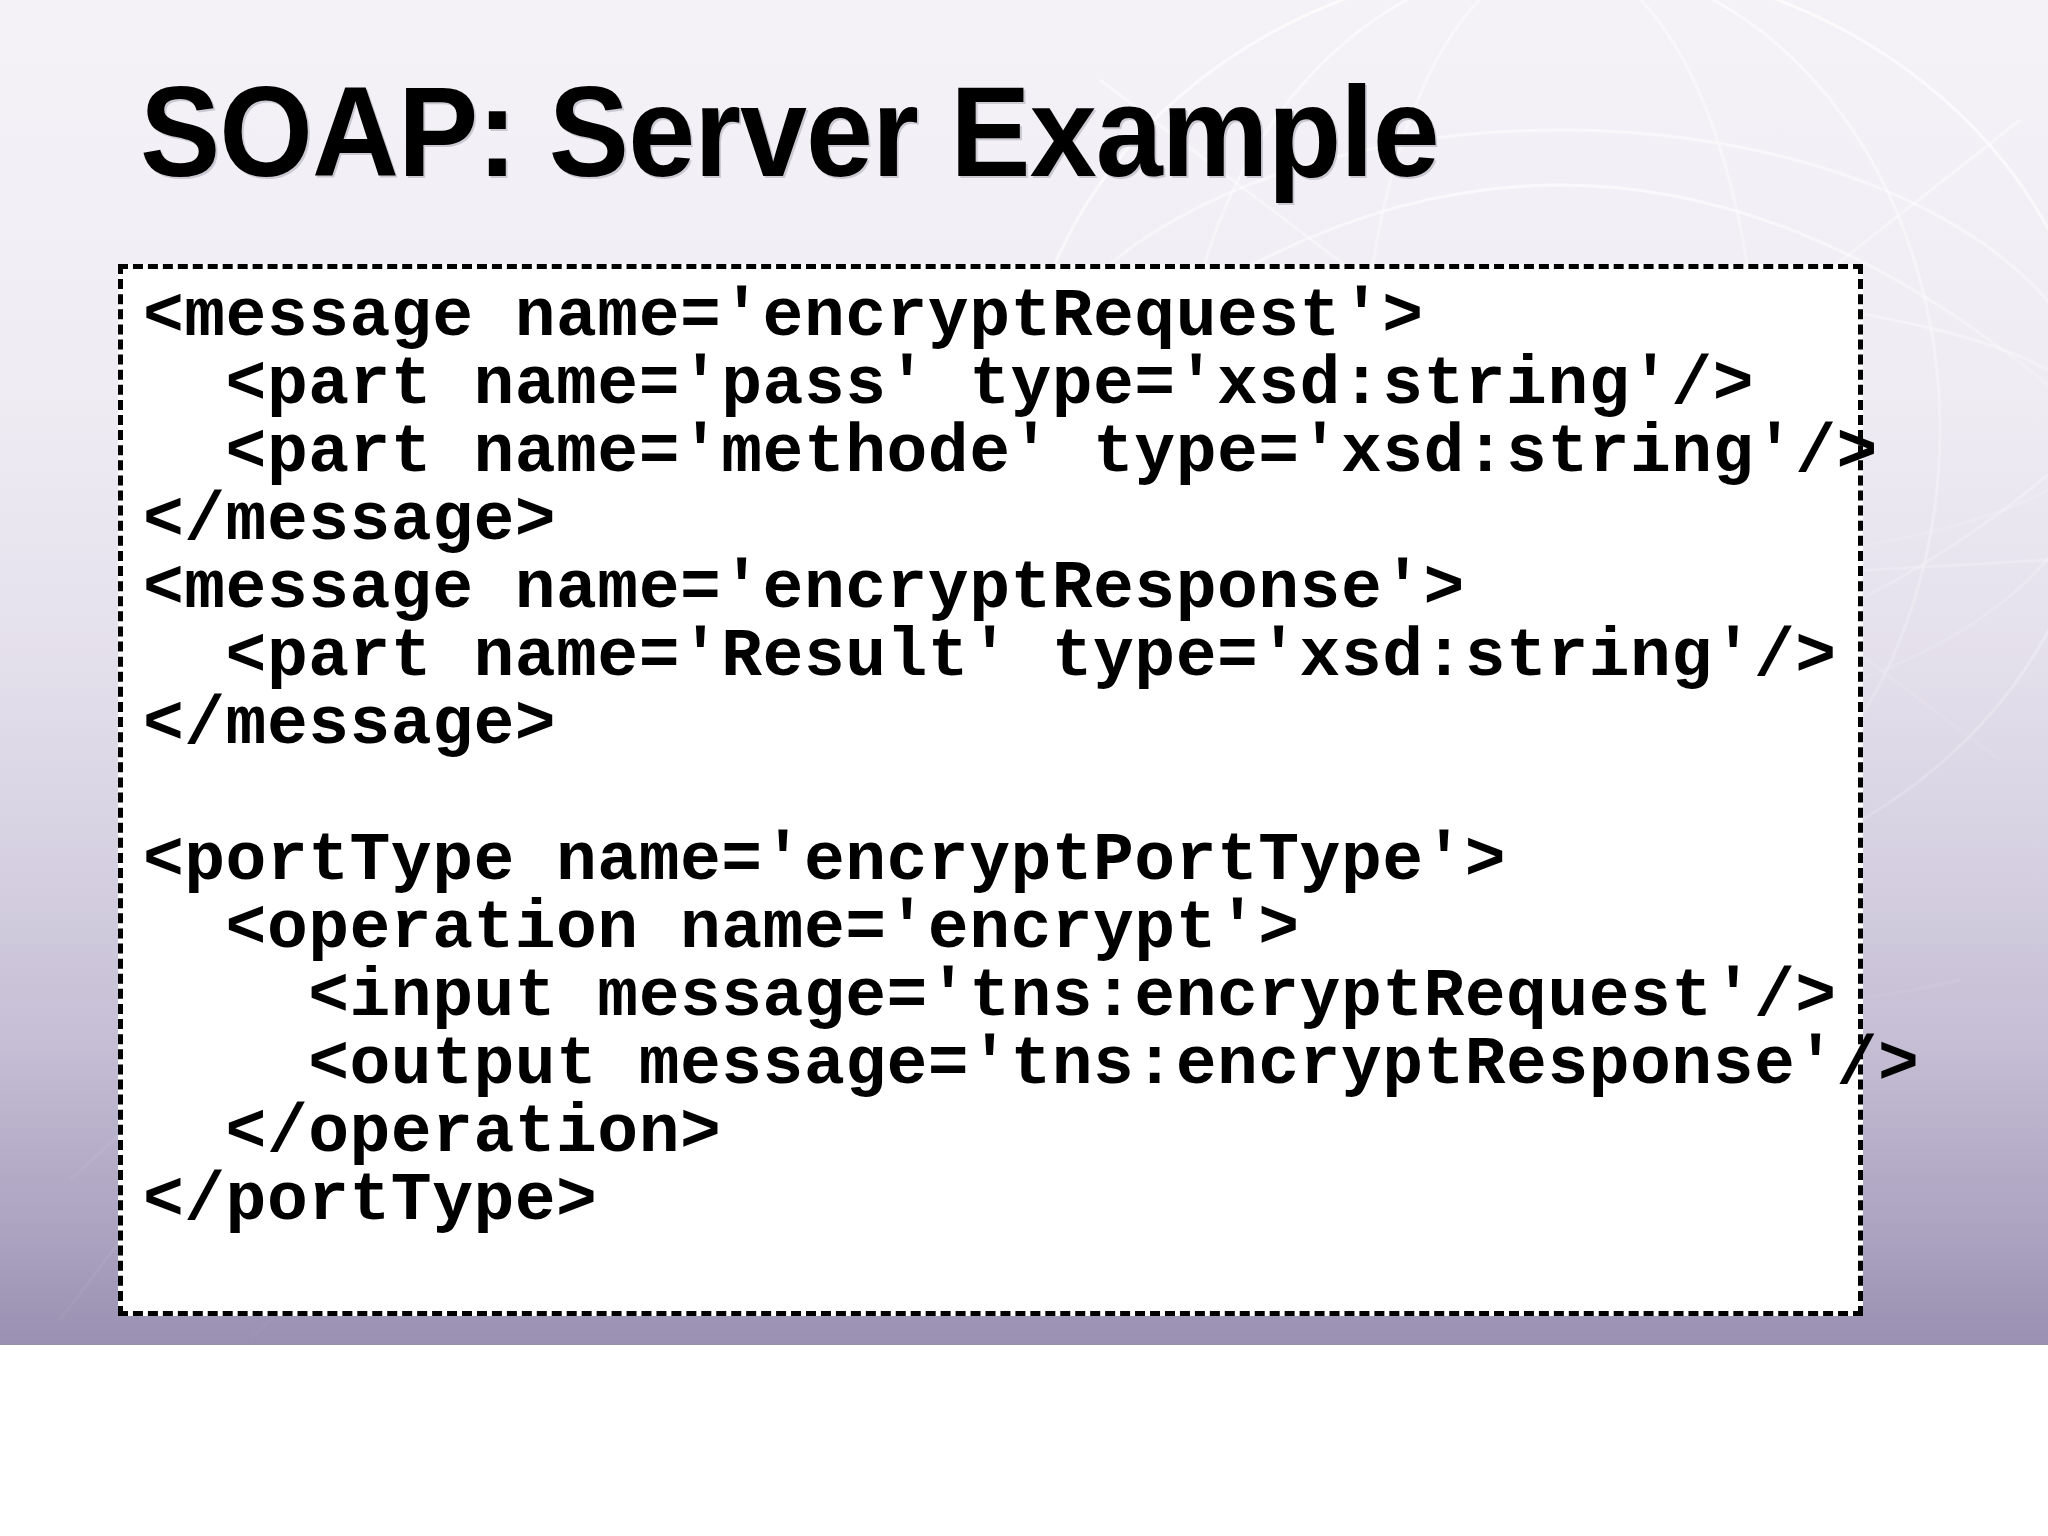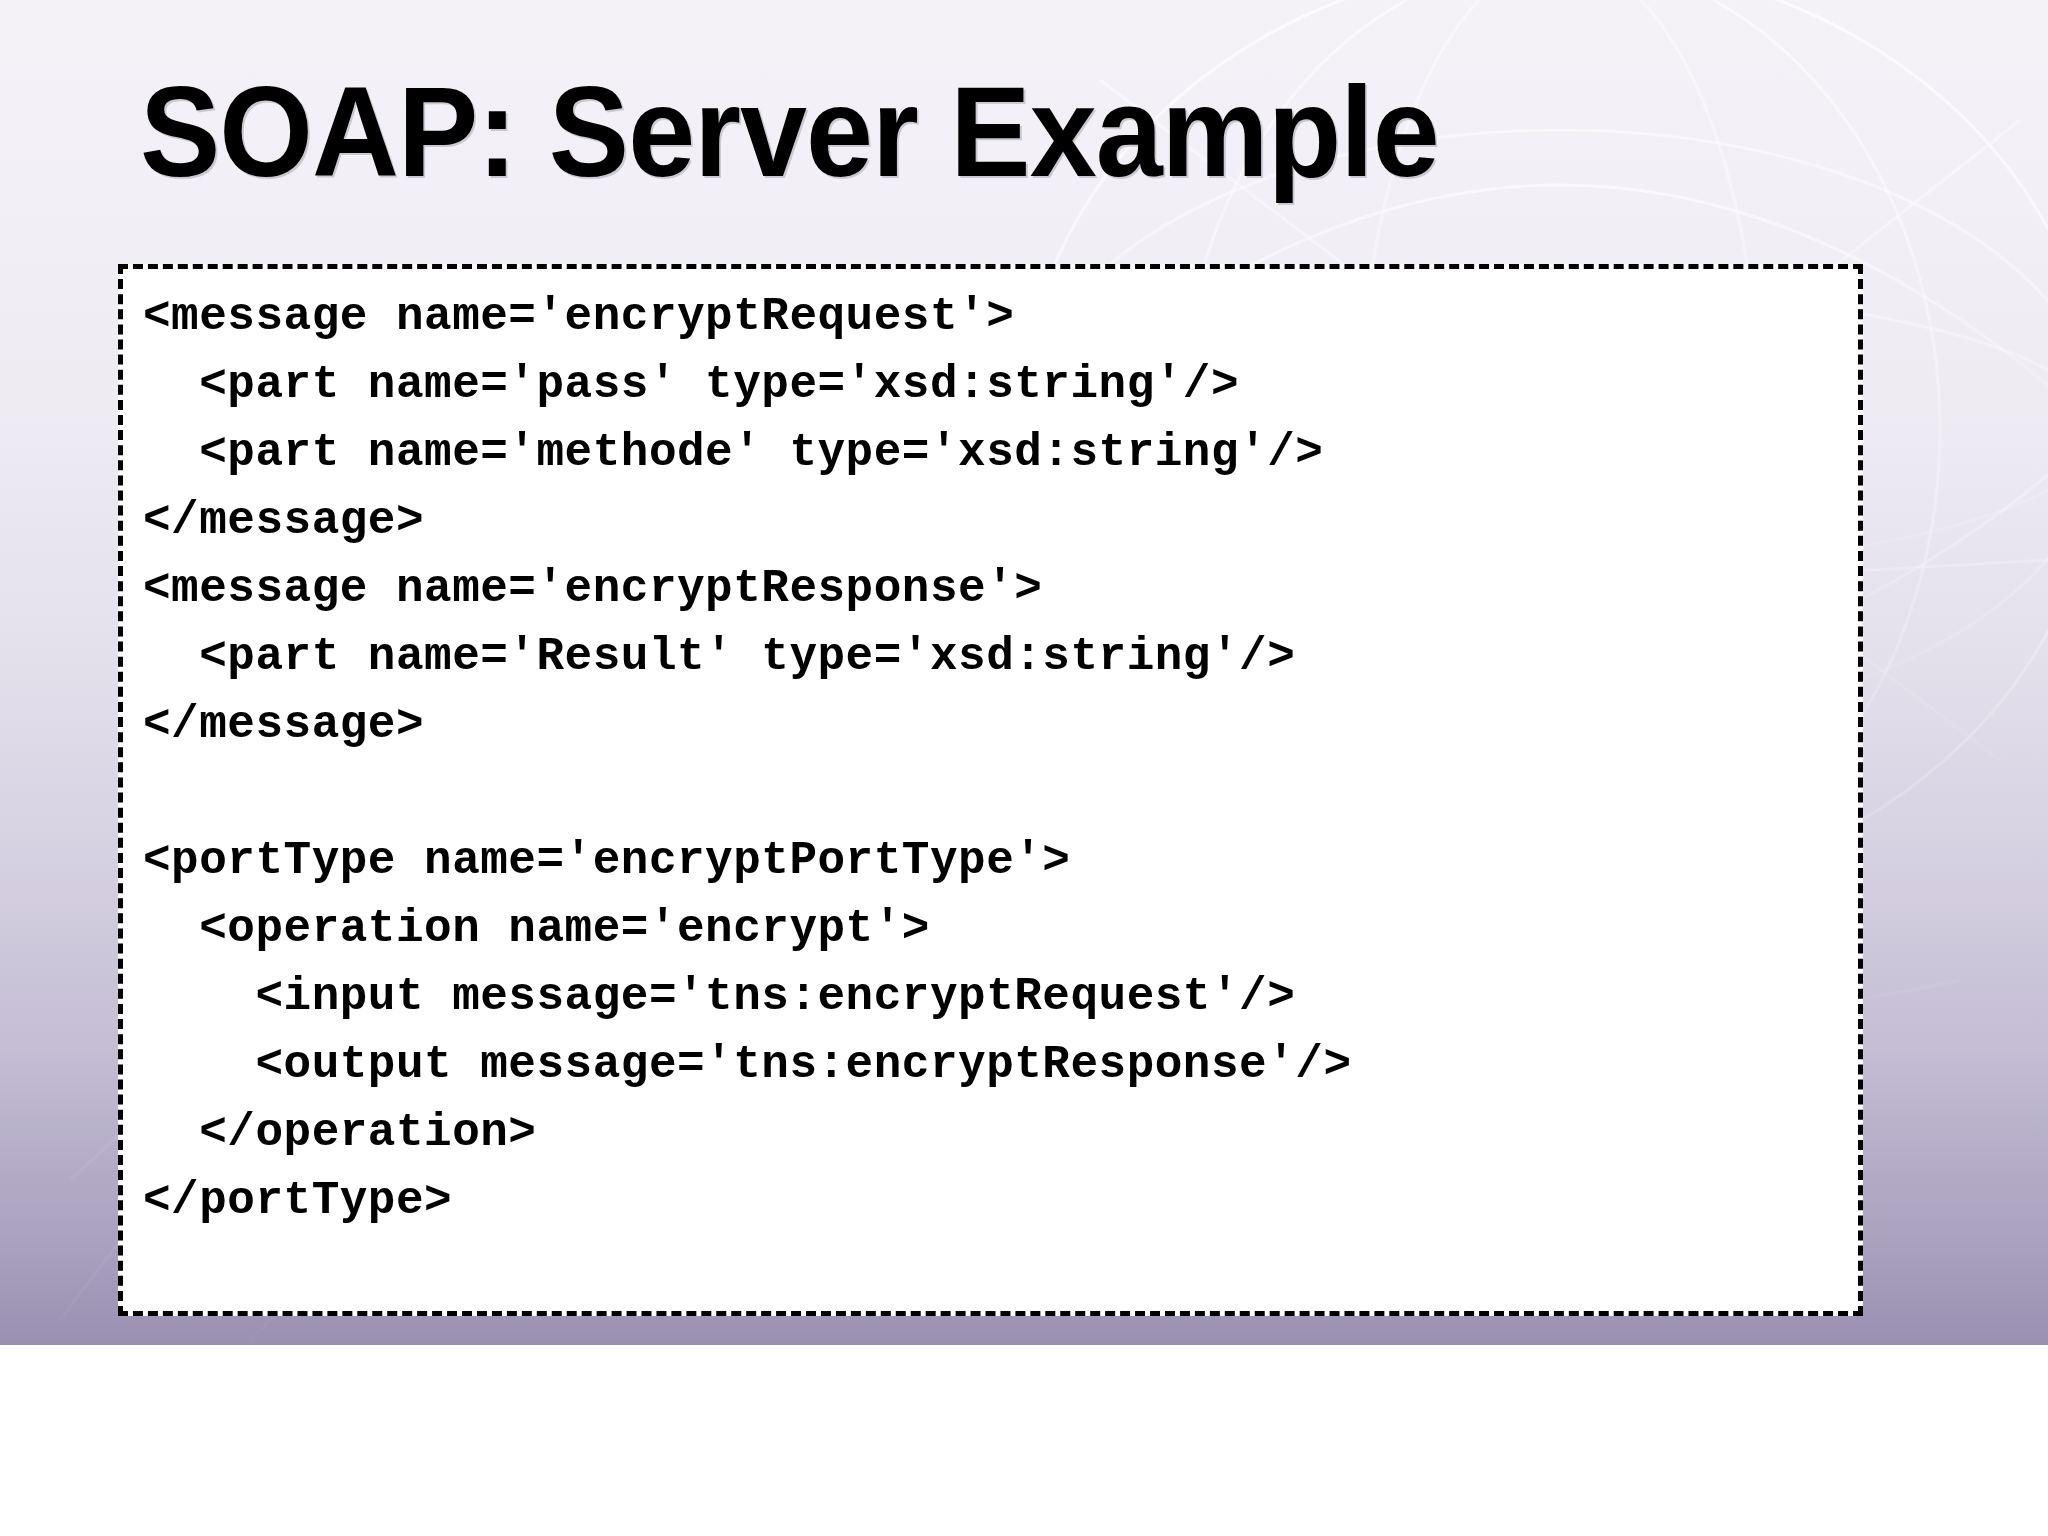--- a/index.html
+++ b/index.html
@@ -74,21 +74,21 @@
   }
 
   #code-listing {
     position: absolute;
     left: 0;
     top: 14px;
     width: 100%;
     padding: 0 0 0 20px;
     font-family: "Liberation Mono", "DejaVu Sans Mono", monospace;
     font-weight: 700;
-    font-size: 46px;
+    font-size: 68px;
     line-height: 68px;
     color: #000000;
     white-space: pre;
     letter-spacing: 0.5px;
   }
 
   .code-line {
     height: 68px;
     white-space: pre;
   }

